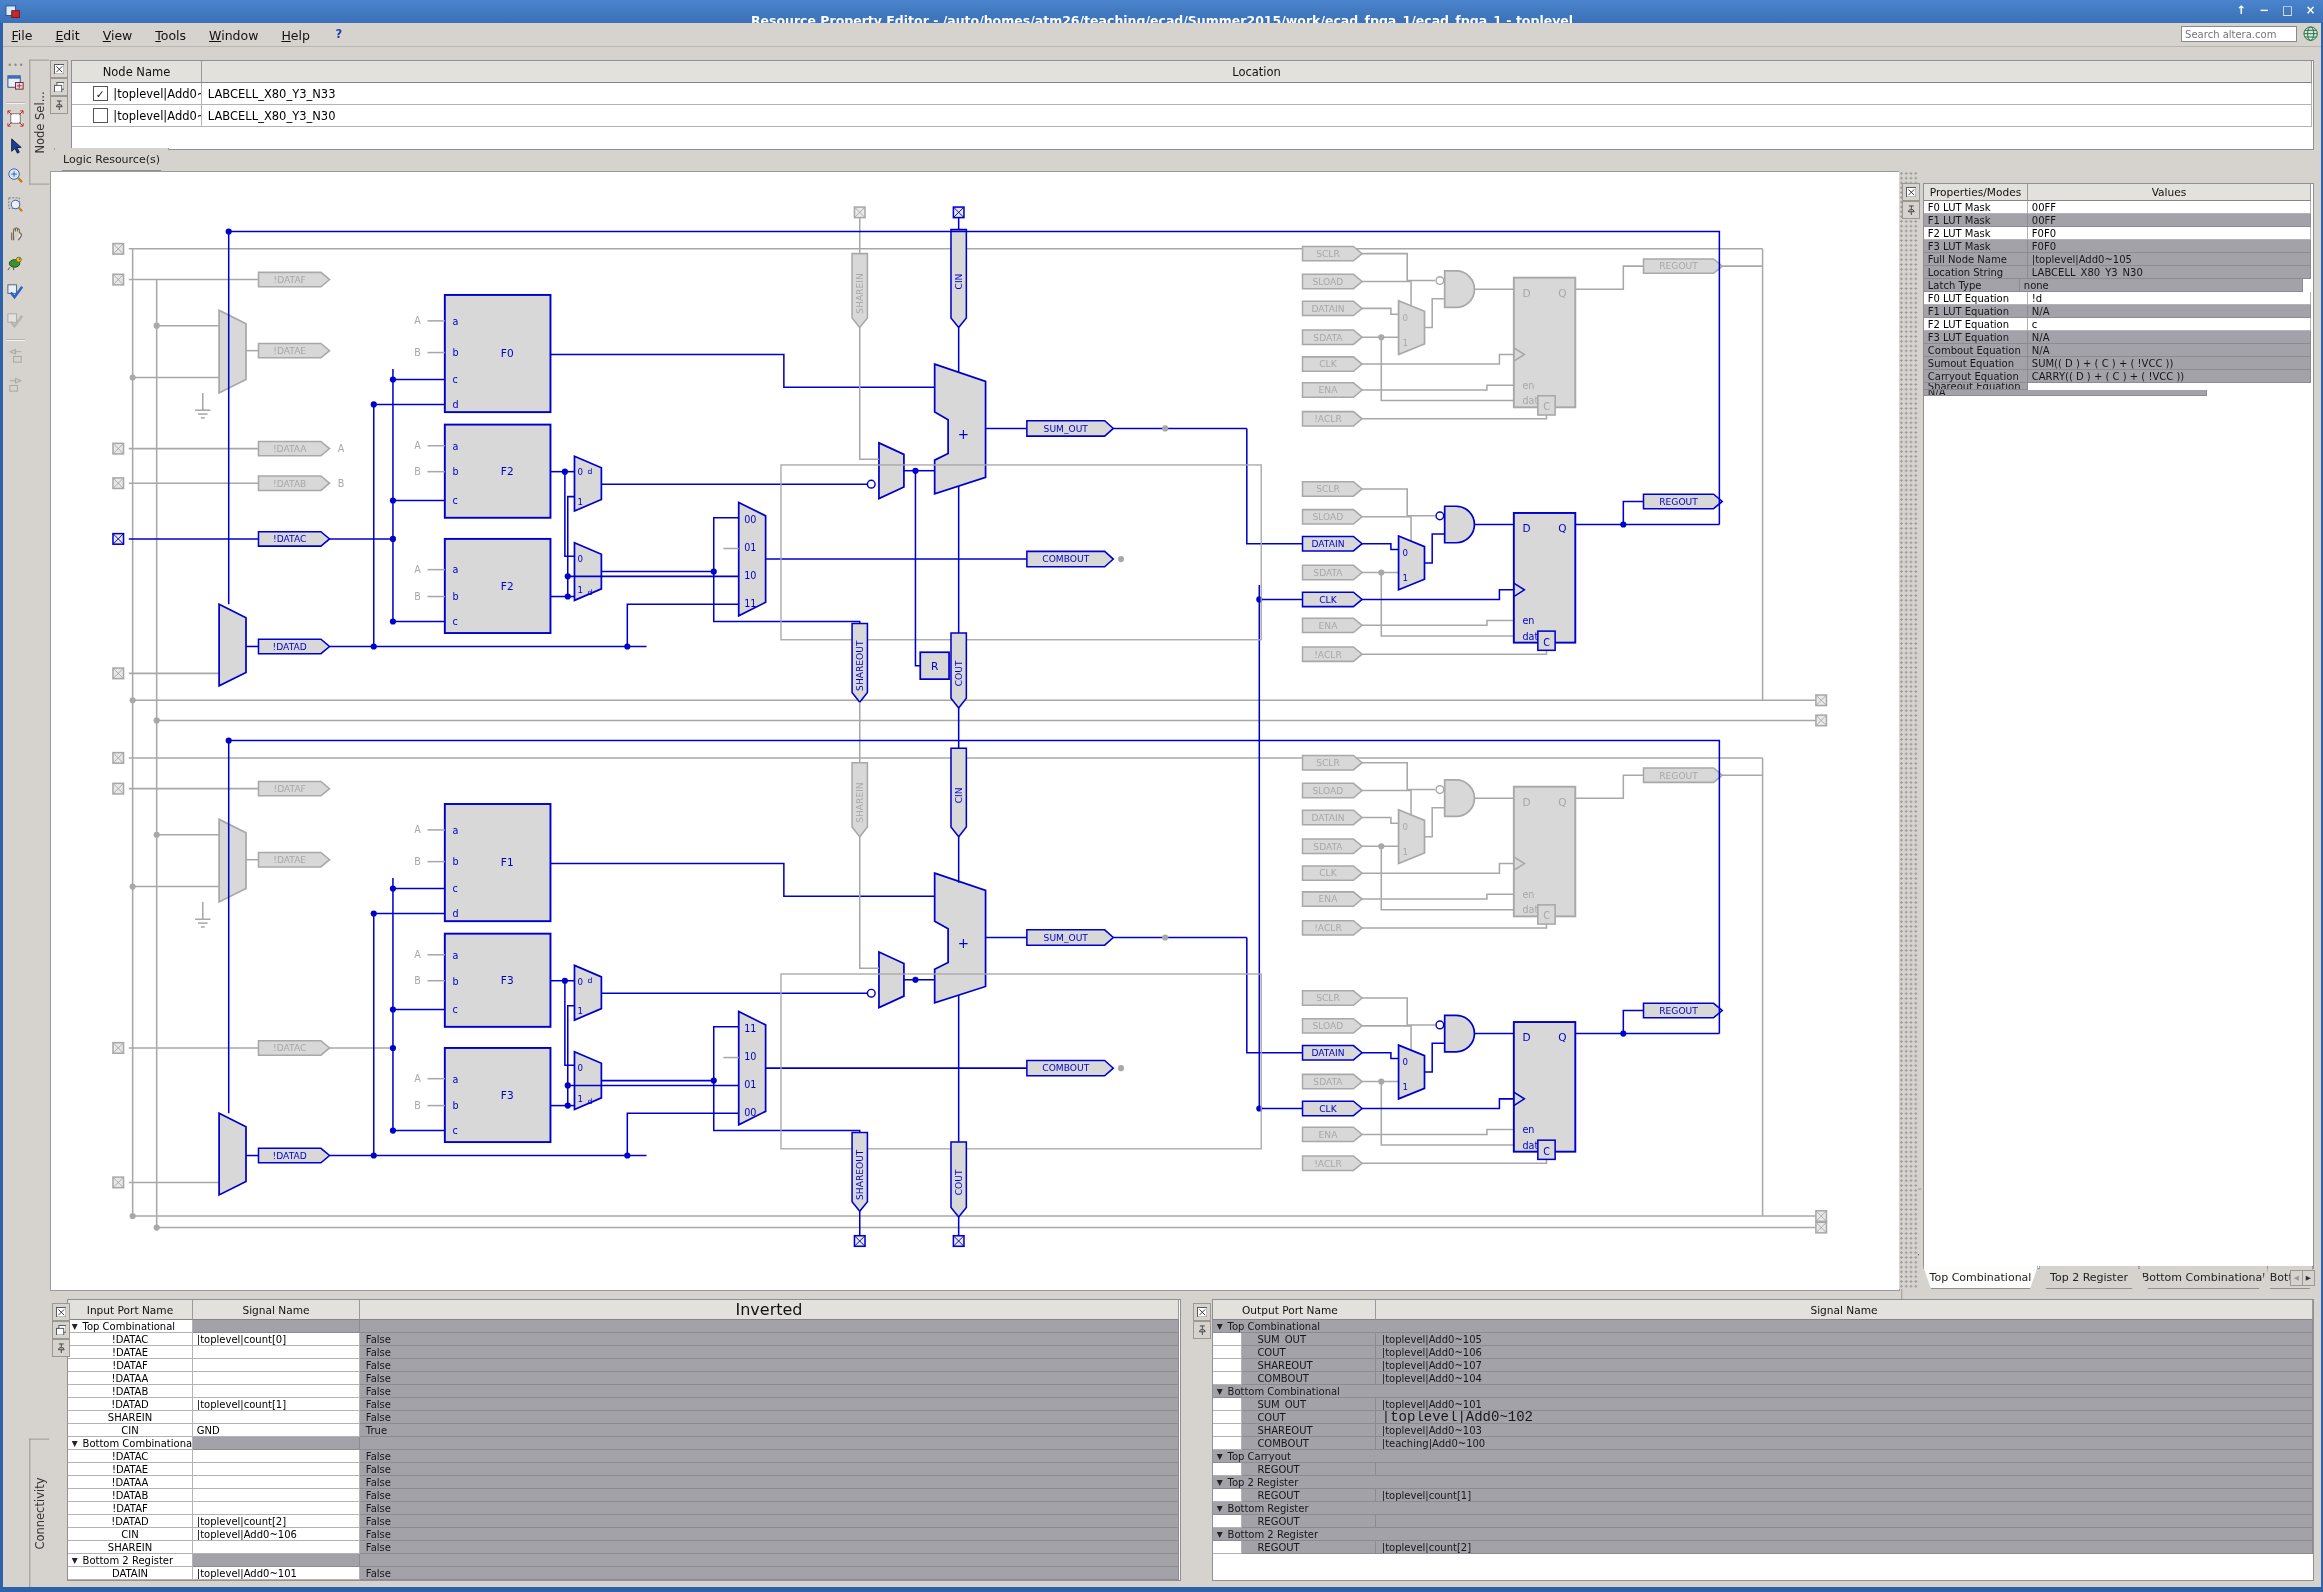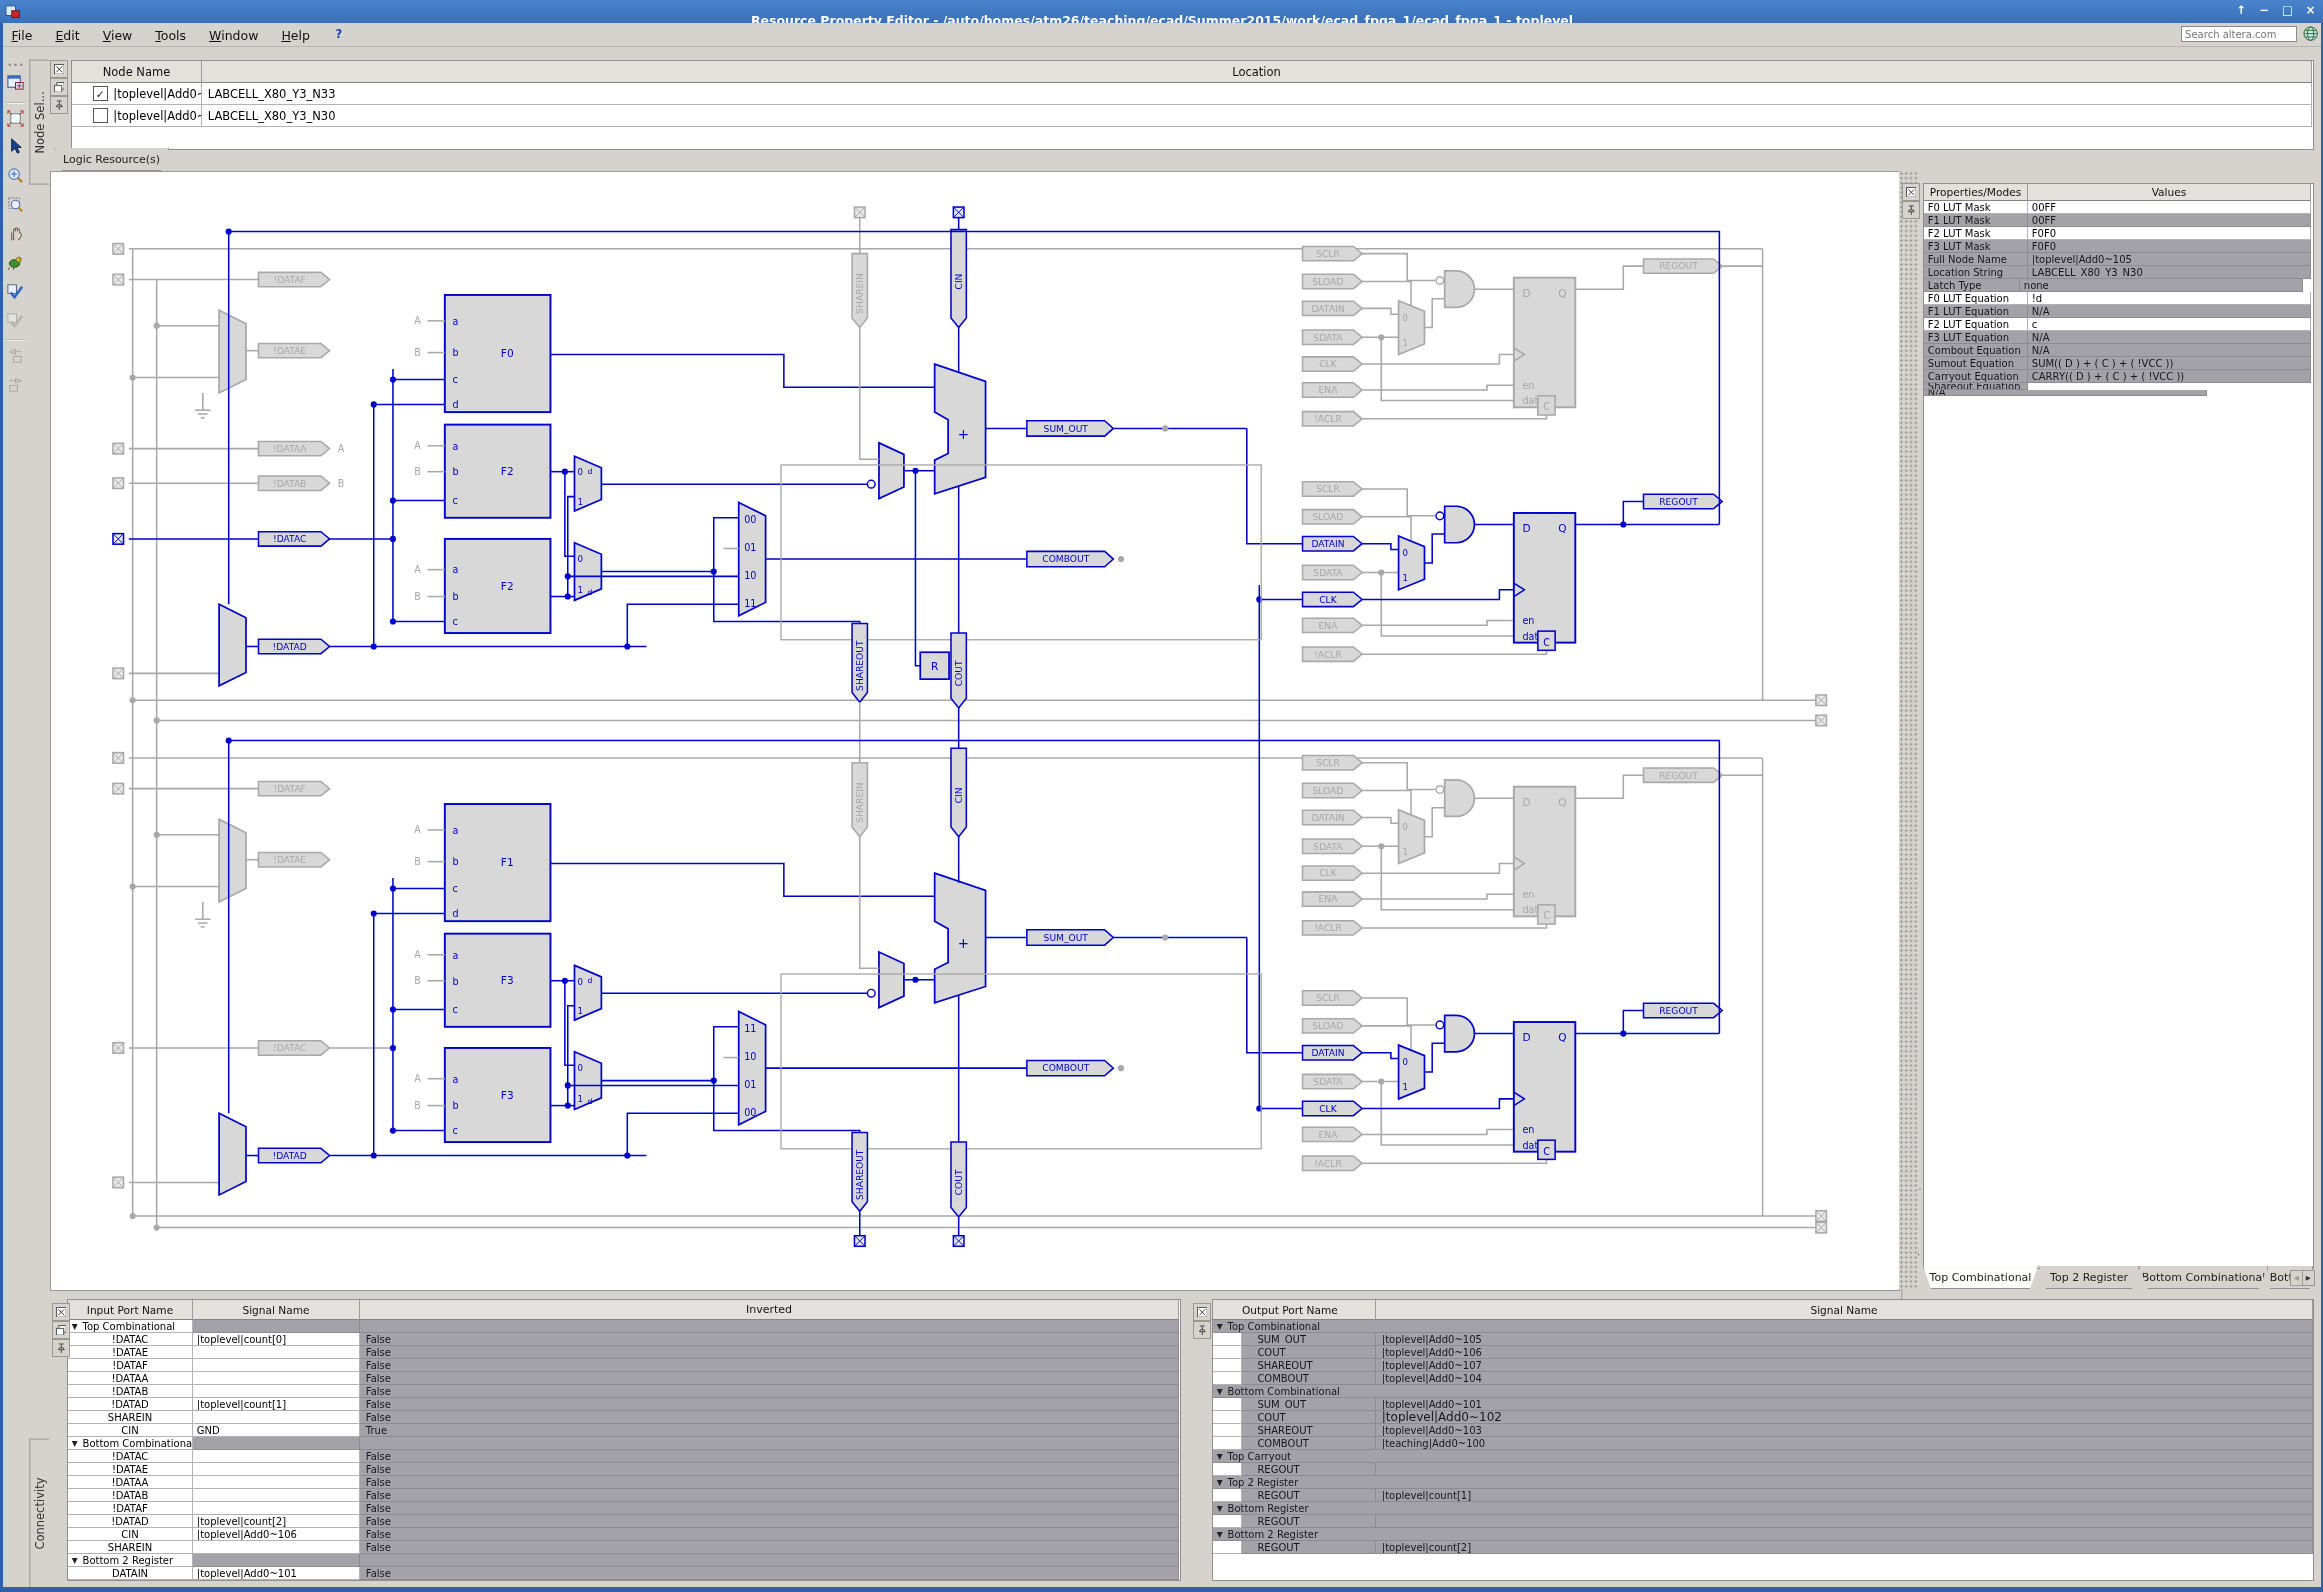--- a/index.html
+++ b/index.html
@@ -954,21 +954,21 @@
       <div class="cell gray" style="width: 104px; font-size: 10px; padding-left: 3.8px;">Shareout Equation</div>
       <div class="cell gray" style="width: 283px; font-size: 10px; padding-left: 3.8px;">N/A</div>
     </div>
   </div>
 <div id="props-tabs"></div>
 
 <div id="conn-table" class="grid" style="left:67px;top:1299px;width:1112px;height:280px;">
     <div class="trow" style="height: 20px;">
       <div class="cell hdr" style="width: 125px; font-size: 10.6px;">Input Port Name</div>
       <div class="cell hdr" style="width: 167px; font-size: 10.6px;">Signal Name</div>
-      <div class="cell hdr" style="width: 819px; font-size: 11px;">Inverted</div>
+      <div class="cell hdr" style="width: 819px; font-size: 16px;">Inverted</div>
     </div>
     <div class="trow" style="height: 13px;">
       <div class="cell " style="width: 125px; font-size: 10px; padding-left: 0px;">
         <span class="tri">▼</span>
         <span>Top Combinational</span>
       </div>
       <div class="cell gray" style="width: 167px; font-size: 10px; padding-left: 3.8px;"></div>
       <div class="cell gray" style="width: 819px; font-size: 10px; padding-left: 3.8px;"></div>
     </div>
     <div class="trow" style="height: 13px;">
@@ -1134,21 +1134,21 @@
       </div>
     </div>
     <div class="trow" style="height: 13px;">
       <div class="cell " style="width: 29px; font-size: 10px; padding-left: 0px;"></div>
       <div class="cell gray" style="width: 134px; font-size: 10px; padding-left: 15.4px;">SUM_OUT</div>
       <div class="cell gray" style="width: 937px; font-size: 10px; padding-left: 5.8px;">|toplevel|Add0~101</div>
     </div>
     <div class="trow" style="height: 13px;">
       <div class="cell " style="width: 29px; font-size: 10px; padding-left: 0px;"></div>
       <div class="cell gray" style="width: 134px; font-size: 10px; padding-left: 15.4px;">COUT</div>
-      <div class="cell gray" style="width: 937px; font-size: 12px; padding-left: 5.8px;">|toplevel|Add0~102</div>
+      <div class="cell gray" style="width: 937px; font-size: 14px; padding-left: 5.8px; font-family: Liberation Mono, monospace;">|toplevel|Add0~102</div>
     </div>
     <div class="trow" style="height: 13px;">
       <div class="cell " style="width: 29px; font-size: 10px; padding-left: 0px;"></div>
       <div class="cell gray" style="width: 134px; font-size: 10px; padding-left: 15.4px;">SHAREOUT</div>
       <div class="cell gray" style="width: 937px; font-size: 10px; padding-left: 5.8px;">|toplevel|Add0~103</div>
     </div>
     <div class="trow" style="height: 13px;">
       <div class="cell " style="width: 29px; font-size: 10px; padding-left: 0px;"></div>
       <div class="cell gray" style="width: 134px; font-size: 10px; padding-left: 15.4px;">COMBOUT</div>
       <div class="cell gray" style="width: 937px; font-size: 10px; padding-left: 5.8px;">|teaching|Add0~100</div>

